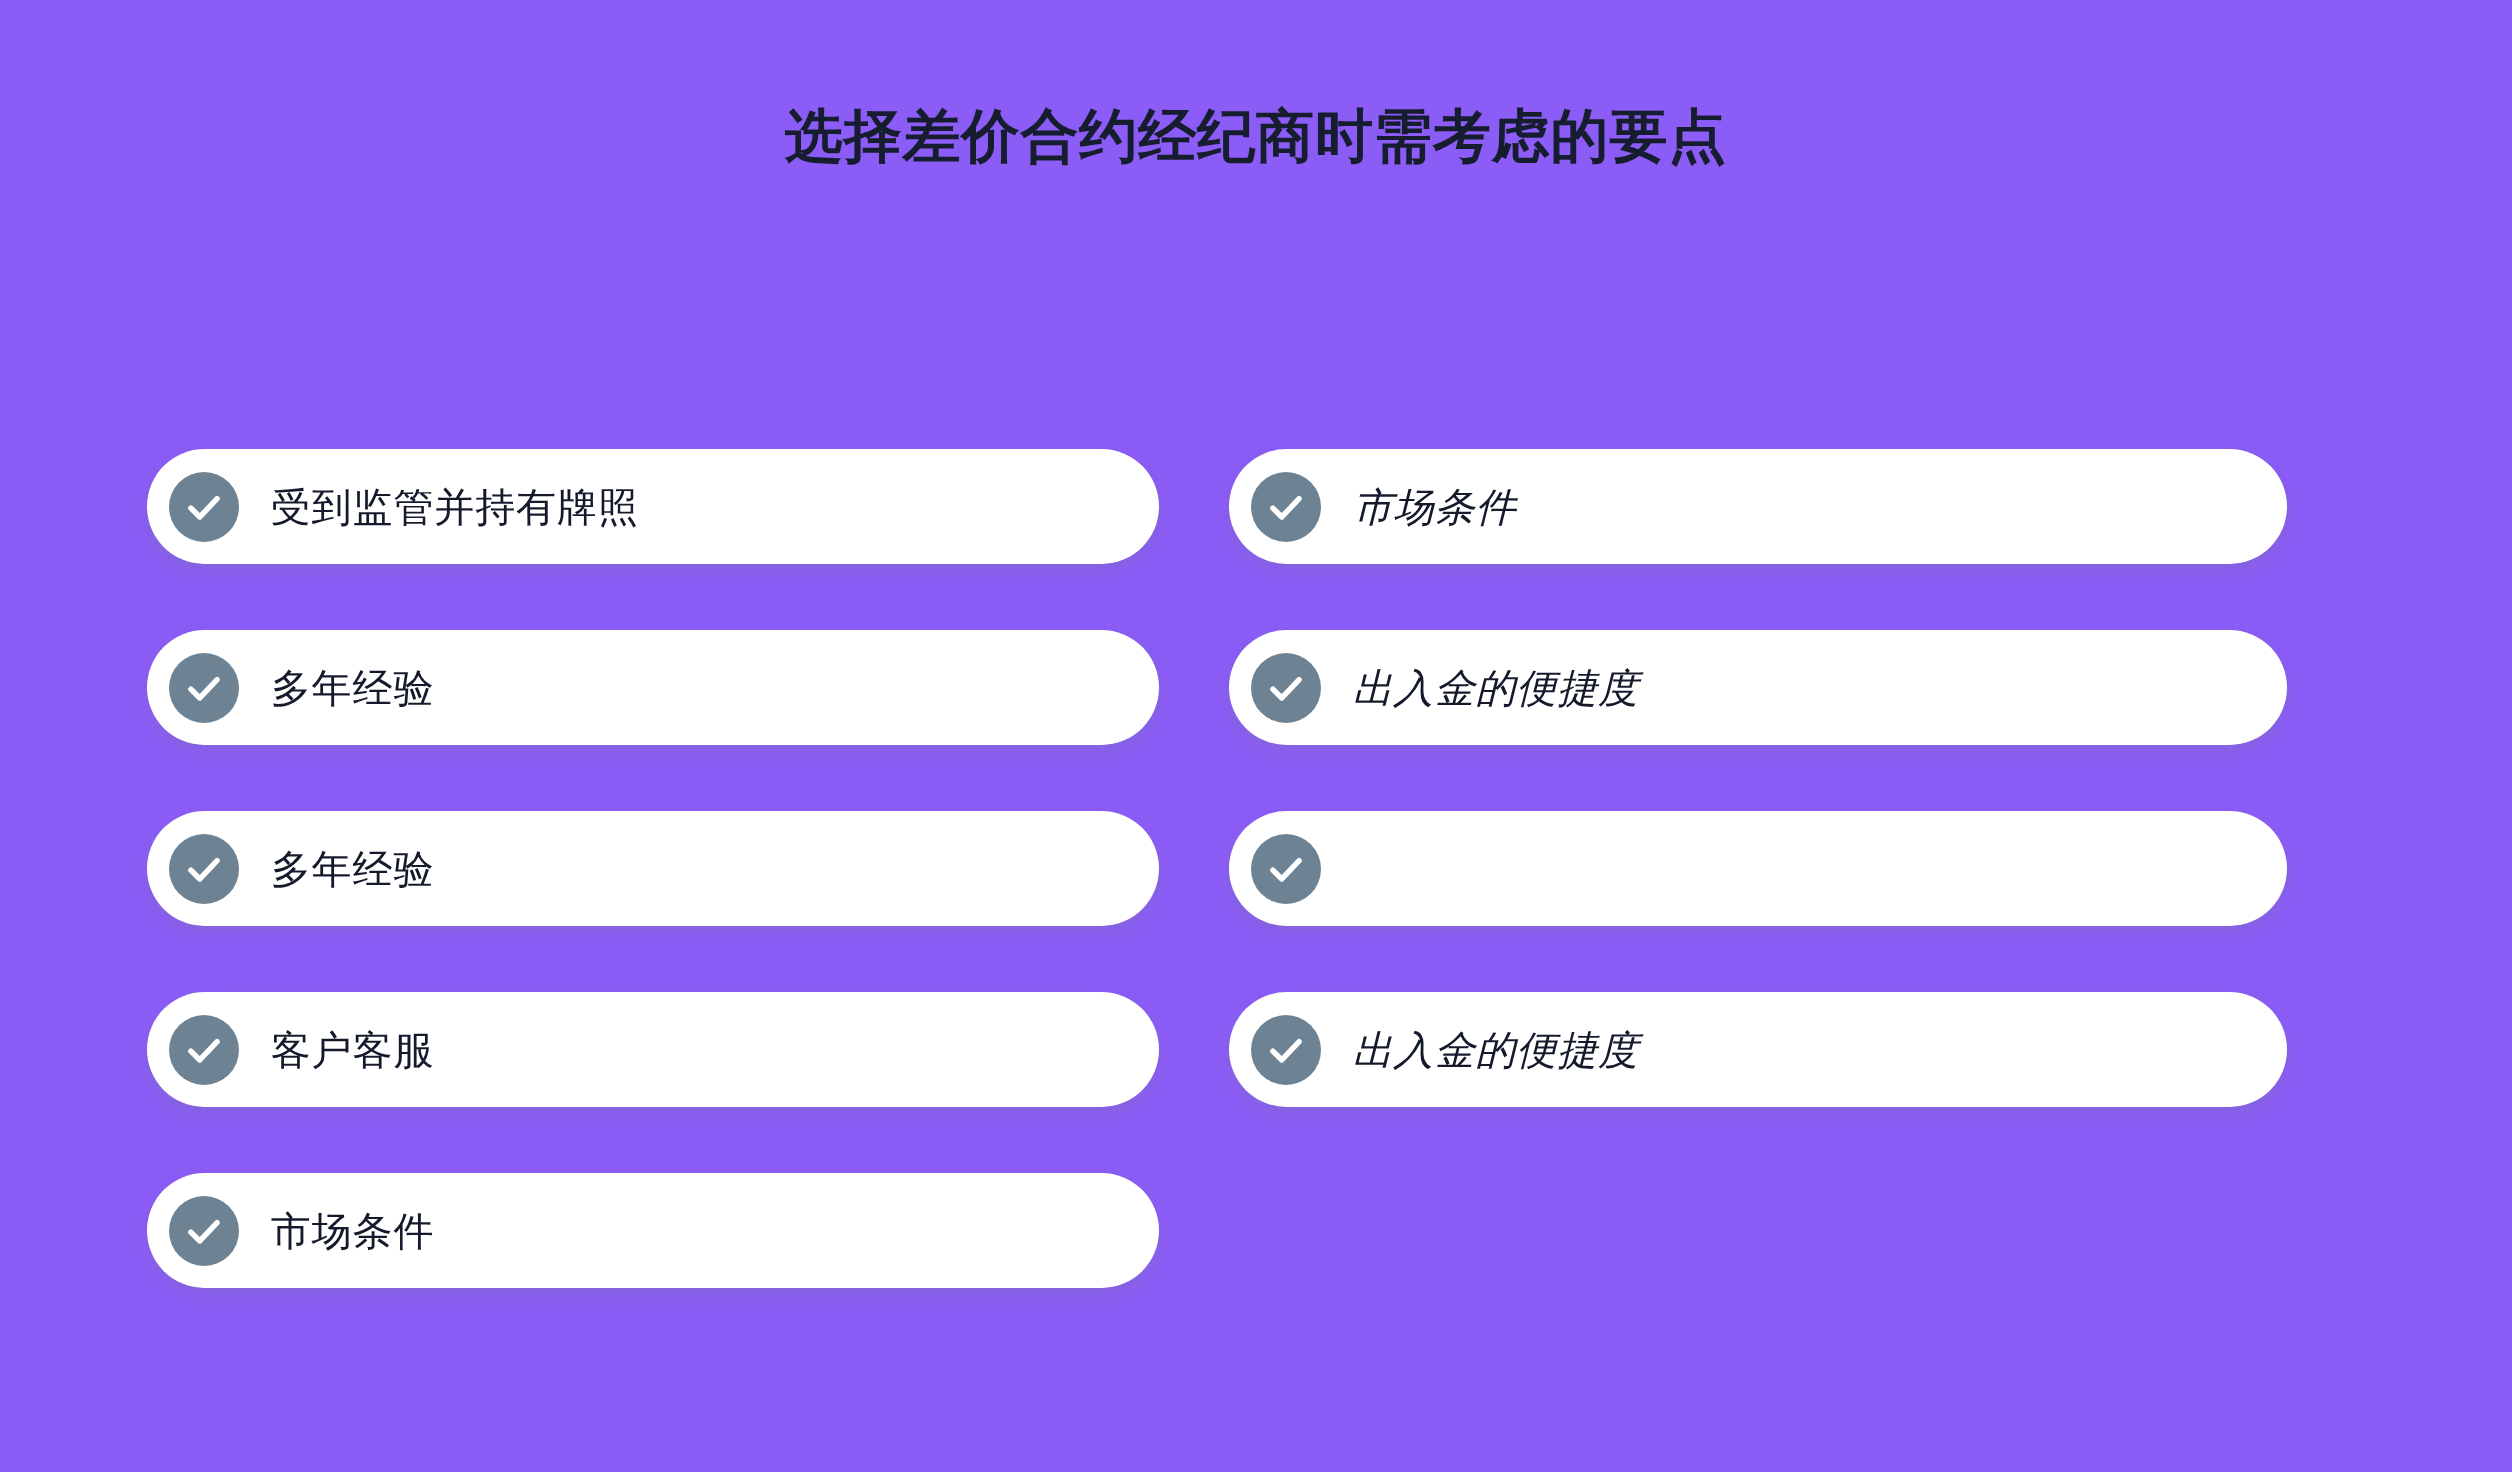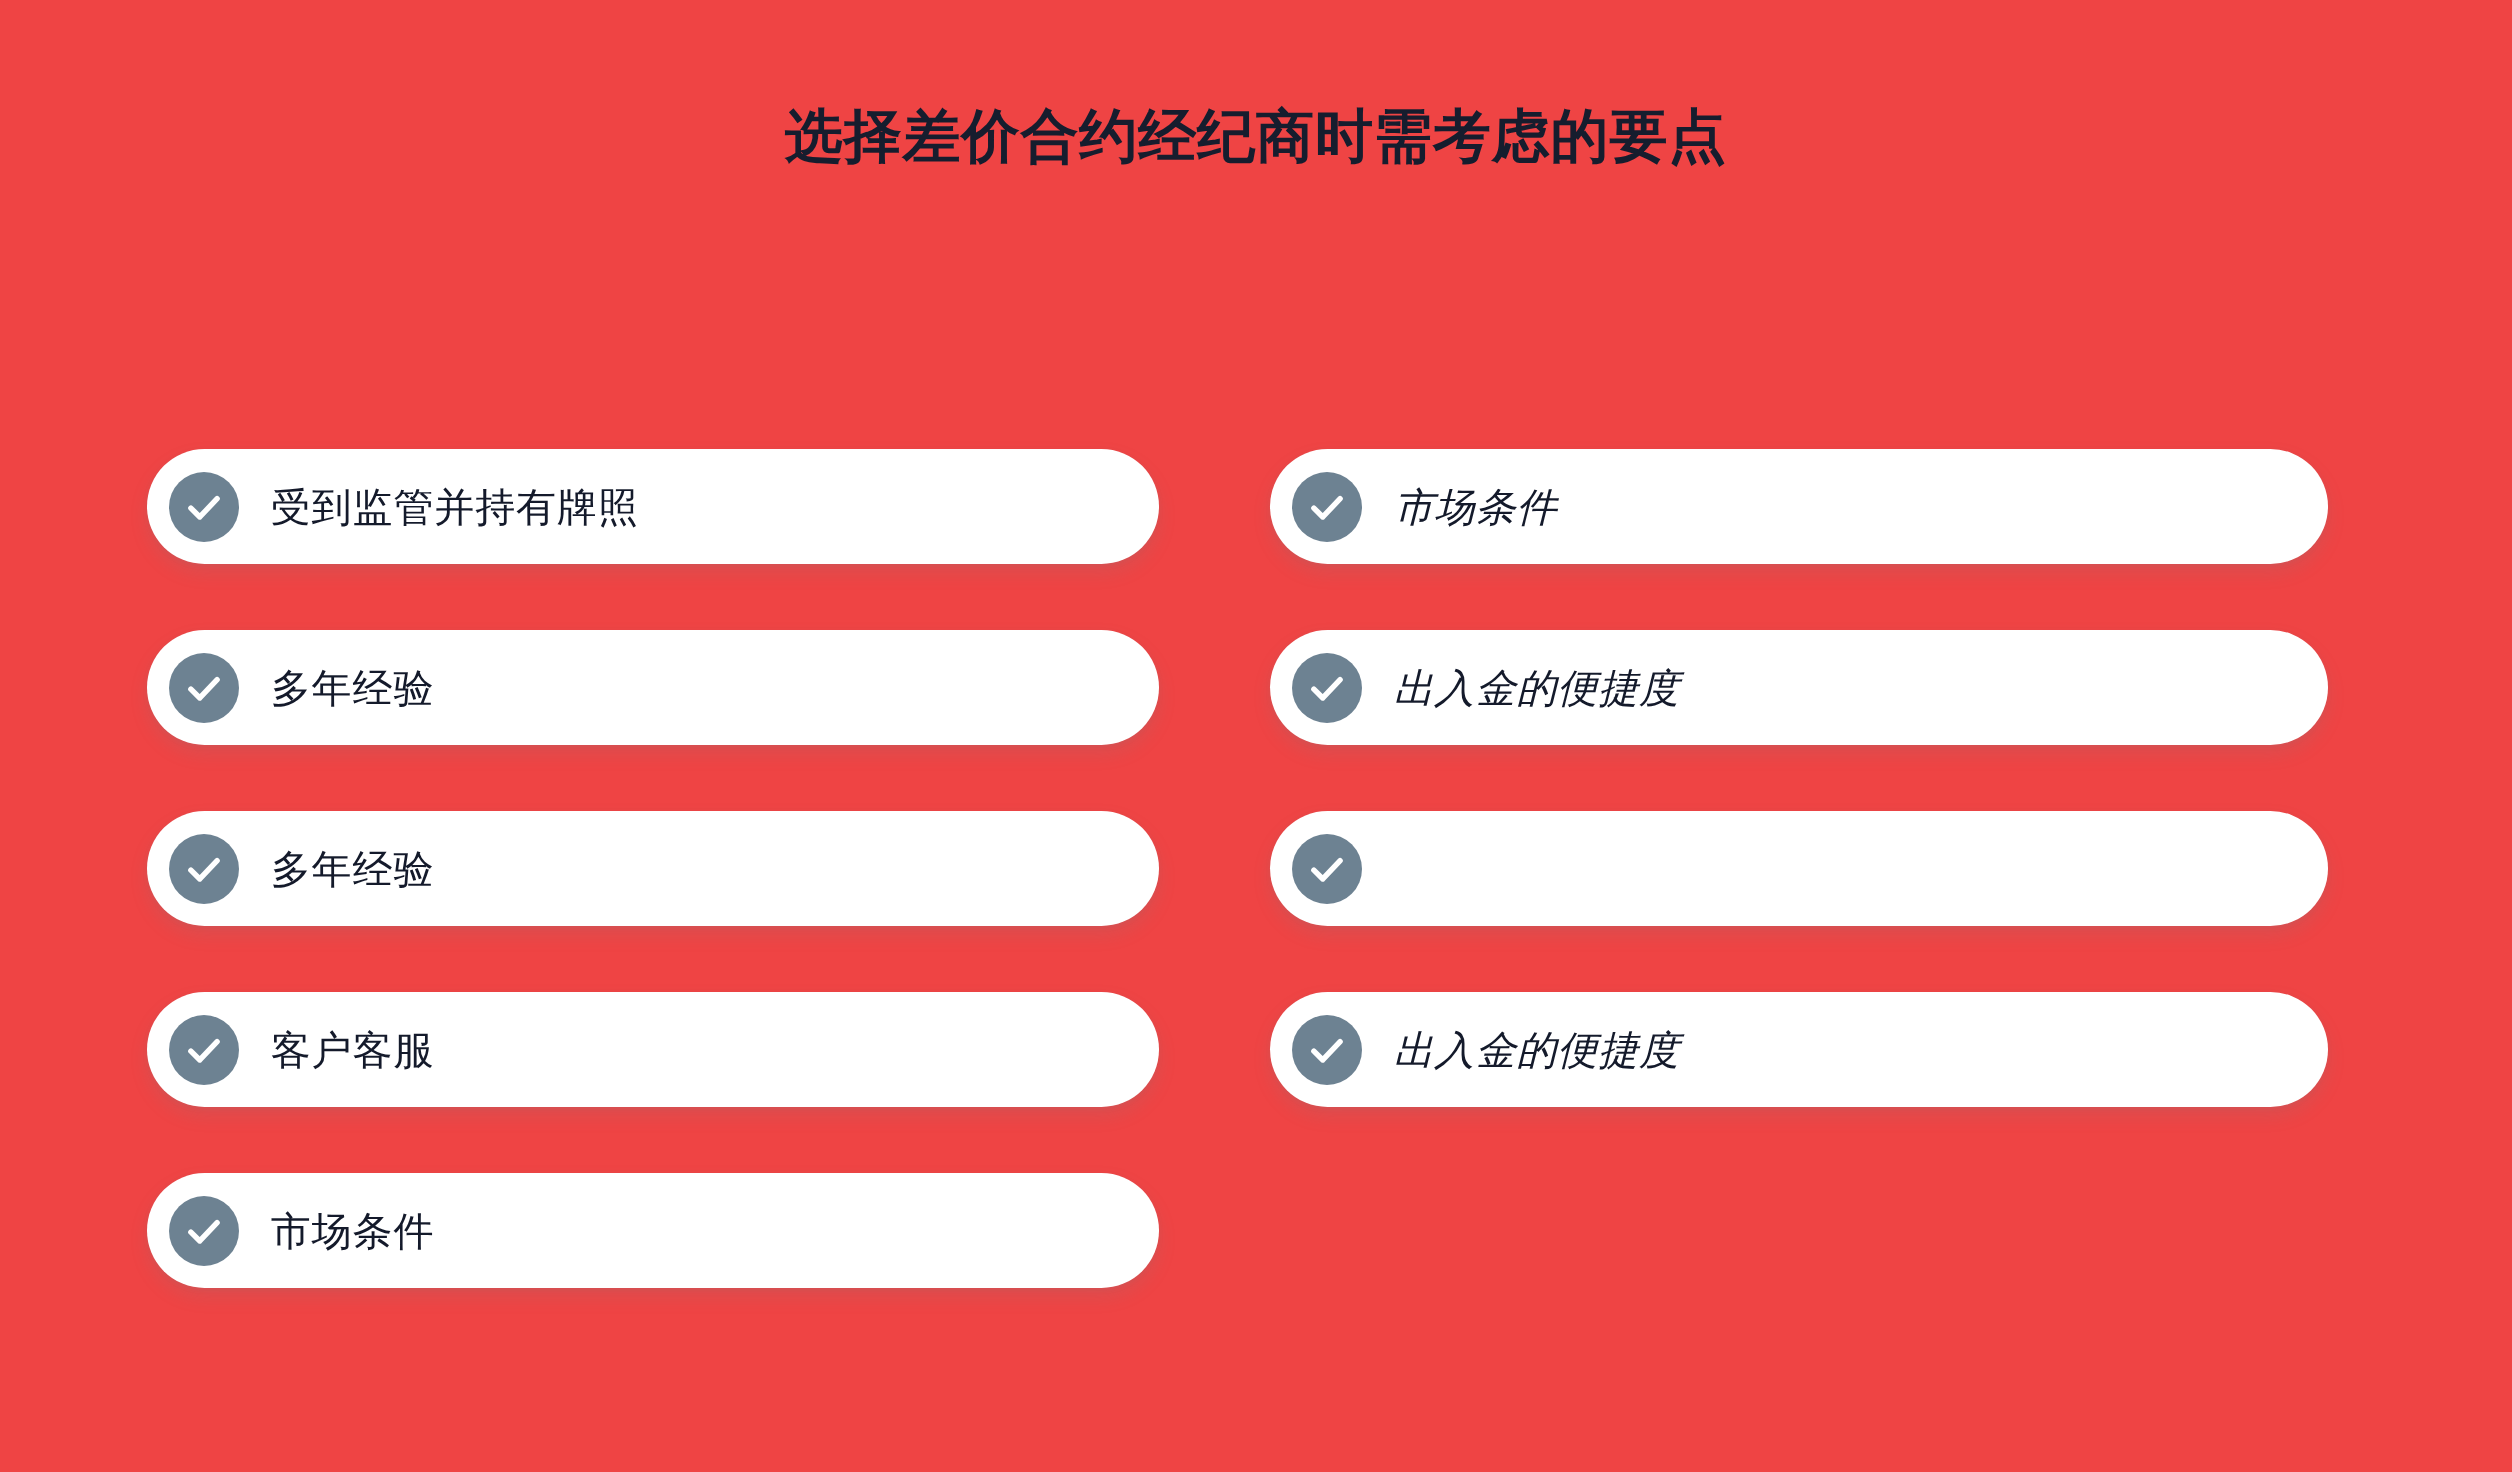--- a/index.html
+++ b/index.html
@@ -13,21 +13,21 @@
     height: 1473px;
     background: #ebebeb;
     font-family: "Liberation Sans", "DejaVu Sans", sans-serif;
     overflow: hidden;
   }
 
   #infographic {
     position: relative;
     width: 2512px;
     height: 1473px;
-    background: #ef4444;
+    background: #8b5cf6;
     box-sizing: border-box;
   }
 
   
   .title-wrap {
     position: absolute;
     left: 0;
     top: 0;
     width: 2512px;
     height: 271px;
@@ -47,21 +47,21 @@
   }
 
   
   .columns {
     position: absolute;
     left: 147px;
     top: 449px;
     width: 2218px;
     display: flex;
     flex-direction: row;
-    gap: 111px;
+    gap: 70px;
   }
 
   .column {
     display: flex;
     flex-direction: column;
     gap: 66px;
   }
 
   .column.left  { width: 1012px; }
   .column.right { width: 1058px; font-style: italic; }

